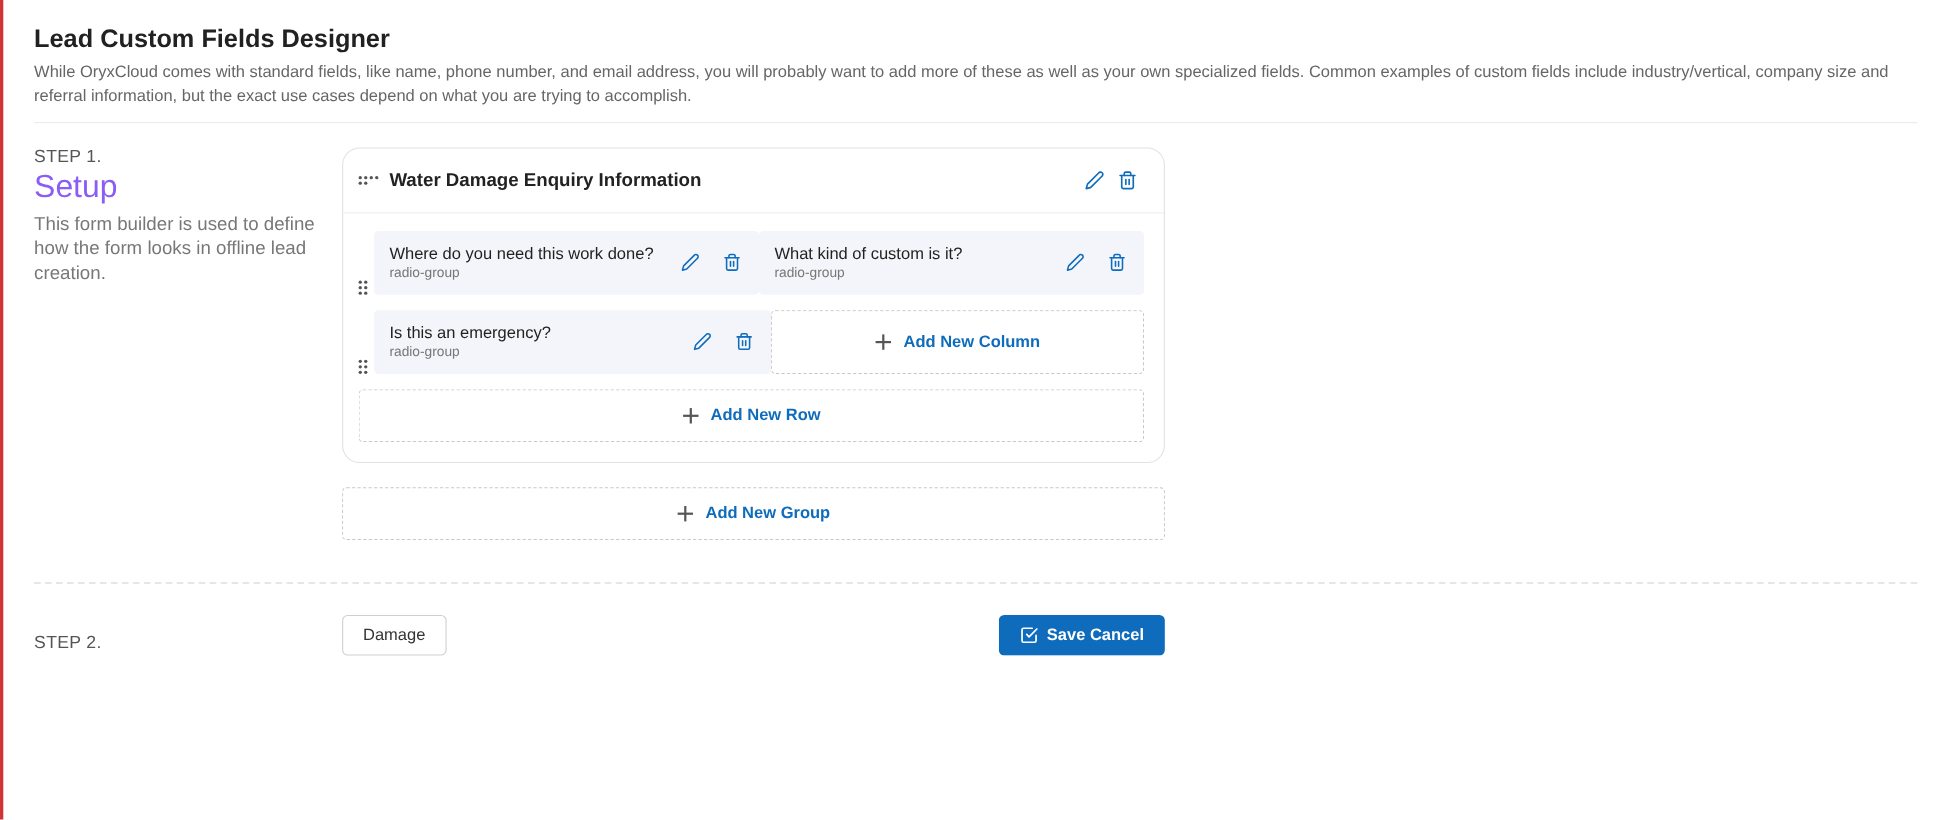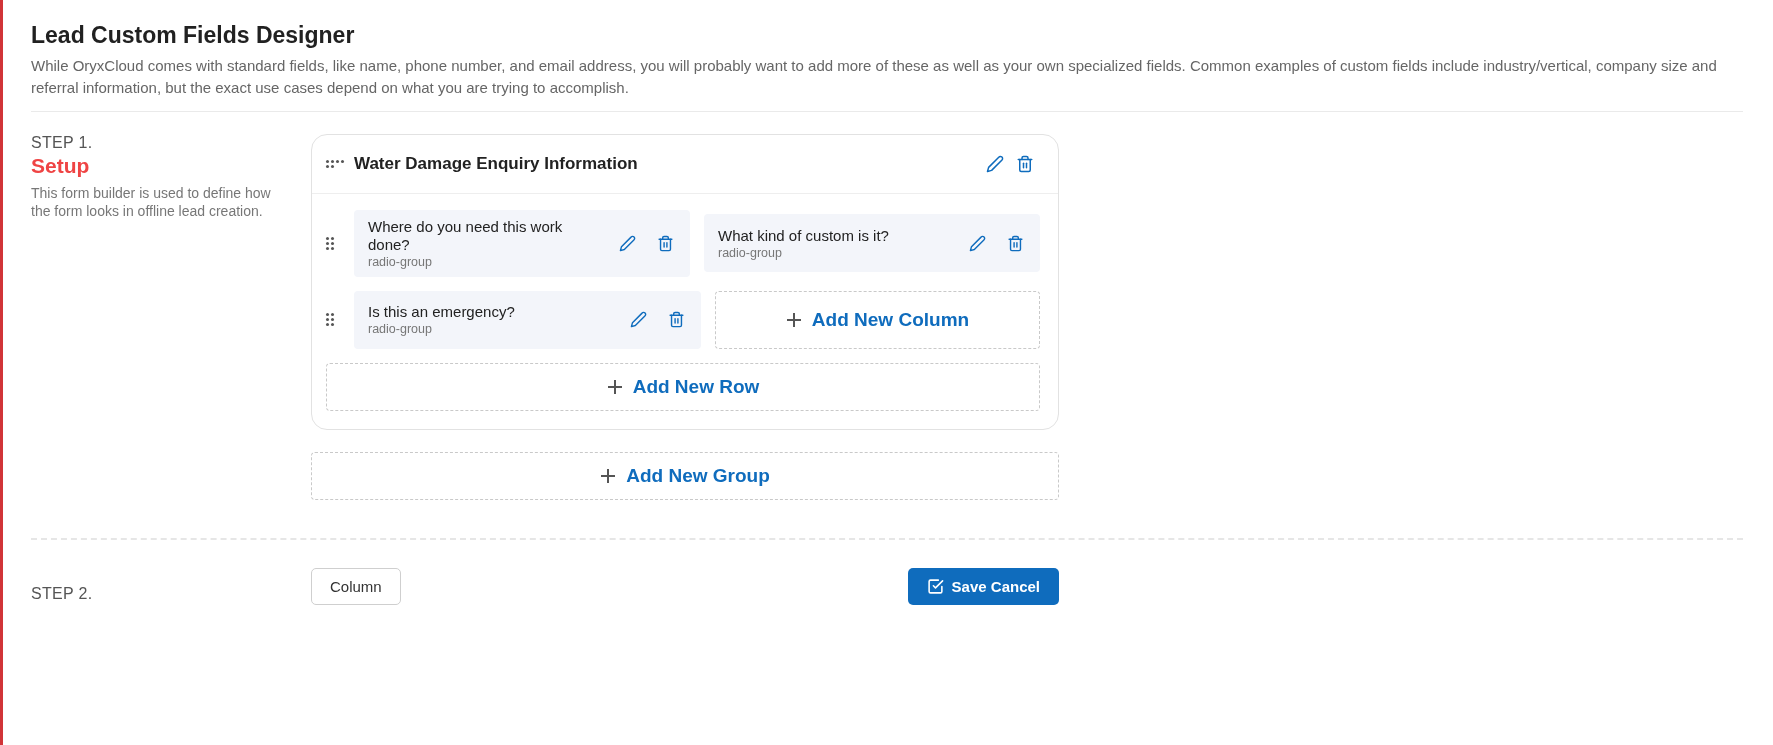--- a/index.html
+++ b/index.html
@@ -2,40 +2,40 @@
 <html><head>
 <meta charset="utf-8">
 <style>
   *{box-sizing:border-box;margin:0;padding:0}
   body{font-family:"Segoe UI",-apple-system,Helvetica,Arial,sans-serif;background:#fff;color:#232323;font-size:14px;border-left:3px solid #d13438;min-height:745px;padding:22px 30px 40px 28px}
   .page-title{font-size:23px;font-weight:600;color:#212121;margin-bottom:6px}
   .page-desc{color:#666;font-size:15px;line-height:1.45;padding-bottom:12px;border-bottom:1px solid #eaeaea;margin-bottom:22px}
   .step-row{display:flex;gap:24px;align-items:flex-start}
   .step-left{flex:0 0 256px}
   .step-label{font-size:16px;color:#555;letter-spacing:.3px;margin-bottom:2px}
-  .step-title{font-size:21px;font-weight:700;color:#ef4444;margin-bottom:6px}
-  .step-help{font-size:14px;color:#777;line-height:1.35}
+  .step-title{font-size:29px;font-weight:400;color:#8b5cf6;margin-bottom:6px}
+  .step-help{font-size:17px;color:#777;line-height:1.35}
   .builder-col{flex:0 0 748px}
   .group-card{border:1px solid #e2e2e2;border-radius:16px;background:#fff;overflow:hidden}
   .group-header{display:flex;align-items:center;padding:14px 18px 14px 14px;border-bottom:1px solid #eee}
   .drag{flex:0 0 18px;display:flex;flex-wrap:wrap;width:12px;gap:2px;cursor:grab;color:#666}
   .drag span{width:3px;height:3px;background:#555;border-radius:50%}
   .group-title{font-size:17px;font-weight:600;color:#222;margin-left:10px;flex:1}
   .icon-btn{width:30px;height:30px;display:flex;align-items:center;justify-content:center;border:none;background:transparent;cursor:pointer;border-radius:4px}
   .icon-btn.blue svg{stroke:#0f6cbd}
   .icon-btn.red svg{stroke:#0f6cbd}
   .group-body{padding:16px 18px 18px 14px}
-  .field-row{display:flex;align-items:center;gap:14px;margin-bottom:14px}
+  .field-row{display:flex;align-items:flex-end;margin-bottom:14px}
   .field-row:last-of-type{margin-bottom:0}
   .drag-col{flex:0 0 14px}
   .field-card{flex:1;background:#f3f5fa;border-radius:4px;padding:8px 10px 8px 14px;display:flex;align-items:center;gap:8px;min-height:58px}
   .field-text{flex:1}
   .field-title{font-size:15px;color:#222;line-height:1.2}
   .field-type{font-size:12.5px;color:#777;margin-top:1px}
-  .dashed{border:1px dashed #c9c9c9;border-radius:4px;display:flex;align-items:center;justify-content:center;gap:10px;color:#0f6cbd;font-weight:600;font-size:19px;cursor:pointer;background:#fff}
+  .dashed{border:1px dashed #c9c9c9;border-radius:4px;display:flex;align-items:center;justify-content:center;gap:10px;color:#0f6cbd;font-weight:600;font-size:15px;cursor:pointer;background:#fff}
   .add-col{flex:1;height:58px}
   .add-row{height:48px;margin-top:14px;margin-left:0}
   .add-group{height:48px;margin-top:22px}
   .plus{width:16px;height:16px;position:relative}
   .plus::before,.plus::after{content:"";position:absolute;background:#555}
   .plus::before{left:7px;top:1px;width:2px;height:14px}
   .plus::after{top:7px;left:1px;height:2px;width:14px}
   hr.sep{border:none;border-top:2px dashed #e6e6e6;margin:38px 0 28px}
   .actions-row{display:flex;align-items:flex-end;gap:24px}
   .actions-right{flex:0 0 748px;display:flex;justify-content:space-between;align-items:center}
@@ -195,21 +195,21 @@
   </div>
 </div>
 
 <hr class="sep">
 
 <div class="actions-row">
   <div class="step-left">
     <div class="step-label">STEP 2.</div>
   </div>
   <div class="actions-right">
-    <button class="btn btn-secondary">Column</button>
+    <button class="btn btn-secondary">Damage</button>
     <button class="btn btn-primary">
       <svg width="17" height="17" viewBox="0 0 24 24" fill="none" stroke="#fff" stroke-width="2.2" stroke-linecap="round" stroke-linejoin="round">
           <polyline points="9 11 12 14 22 4"></polyline>
           <path d="M21 12v7a2 2 0 0 1-2 2H5a2 2 0 0 1-2-2V5a2 2 0 0 1 2-2h11"></path>
         </svg>
       <span>Save Cancel</span>
     </button>
   </div>
 </div>
 

